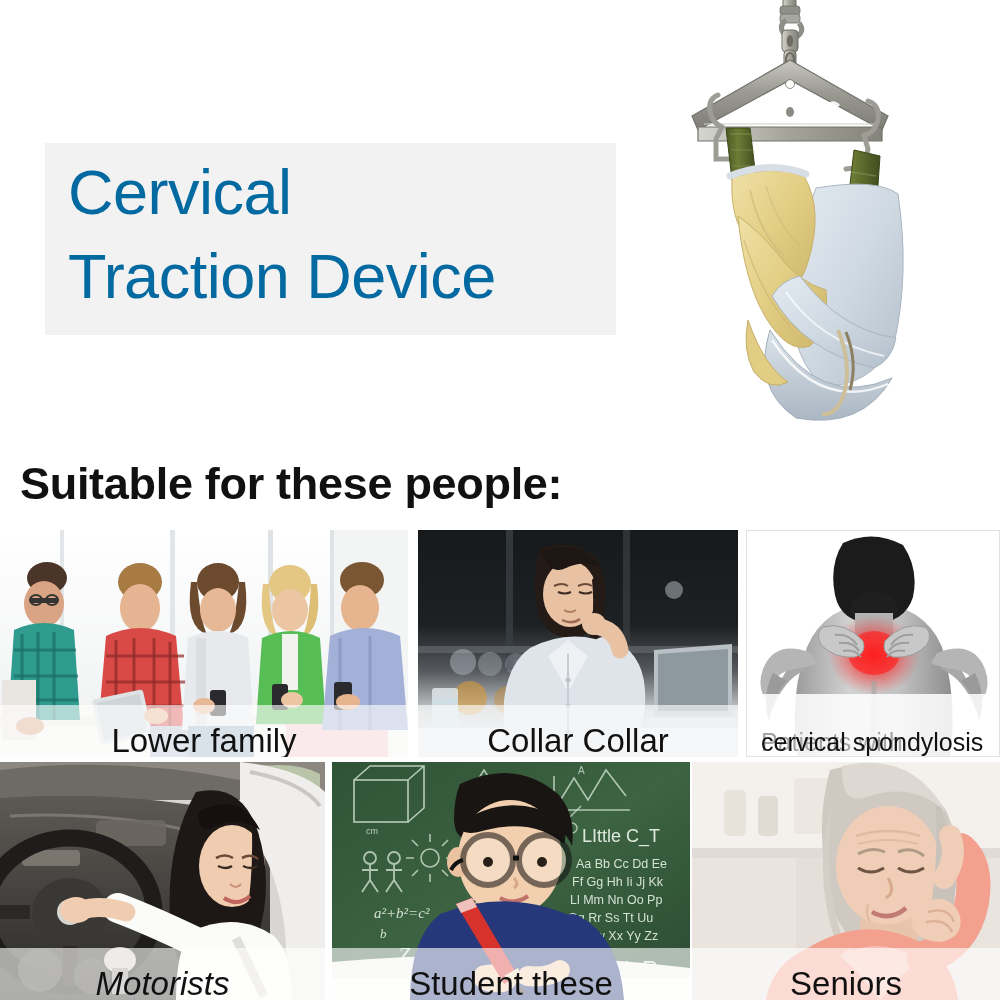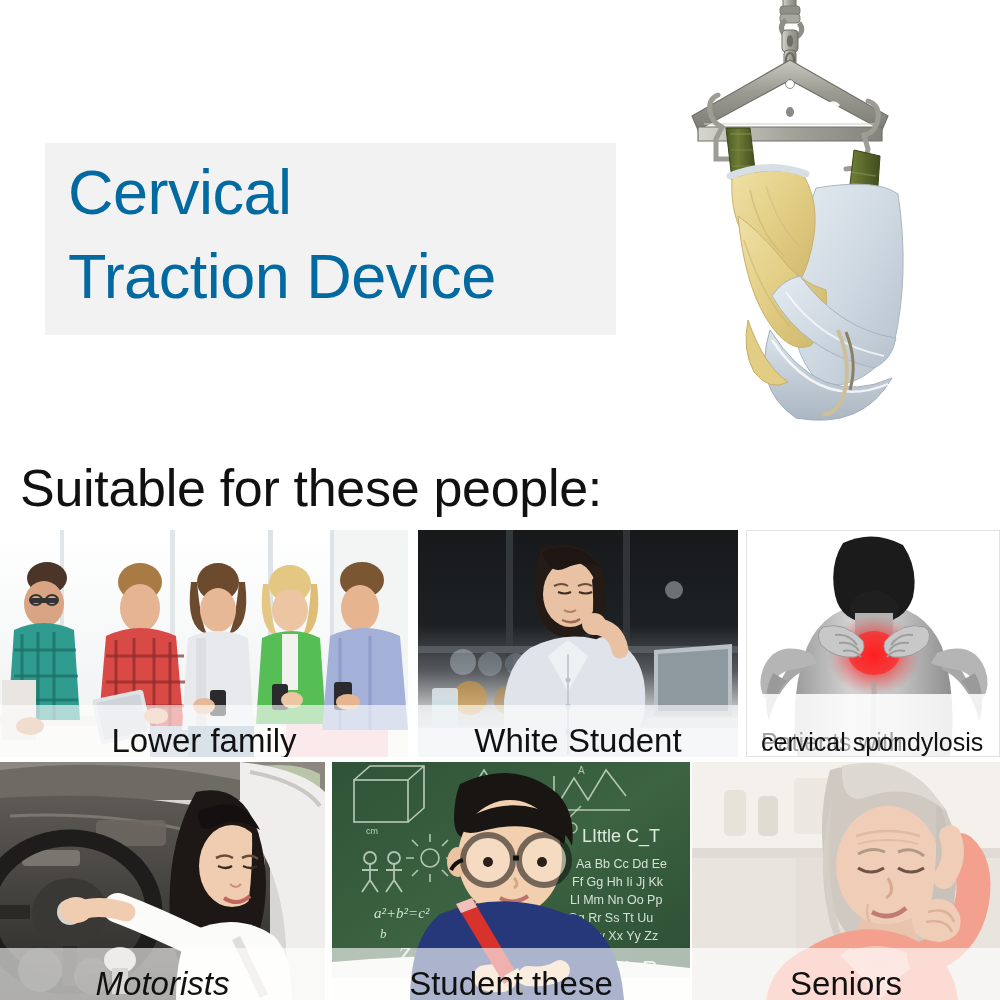--- a/index.html
+++ b/index.html
@@ -20,21 +20,21 @@
   .title-text{
     position:absolute;left:68px;top:150px;width:600px;
     font-size:63px;line-height:84px;color:#0369a1;letter-spacing:-.5px;
     font-weight:400;
     white-space:pre-line;
   }
 
   
   .section-heading{
     position:absolute;left:20px;top:458px;
-    font-size:52px;color:#111;letter-spacing:-.3px;font-weight:400;
+    font-size:45px;color:#111;letter-spacing:-.3px;font-weight:700;
   }
 
   
   .product{position:absolute;left:620px;top:0px;width:380px;height:515px;}
   .panel{position:absolute;overflow:hidden;background:#e9e9e9;}
   .panel .scene{position:absolute;inset:0;overflow:hidden;}
   .cap-band{
     position:absolute;left:0;right:0;bottom:0;height:52px;
     background:rgba(255,255,255,.62);
     display:flex;align-items:flex-end;justify-content:center;
@@ -314,21 +314,21 @@
           <circle cx="150" cy="176" r="2.5" fill="#b9c1ca"></circle>
           <circle cx="150" cy="202" r="2.5" fill="#b9c1ca"></circle>
 
           <path d="M186 120 q26 10 28 40 q2 30 -12 46" fill="none" stroke="#dfe4ea" stroke-width="26" stroke-linecap="round"></path>
           <path d="M176 96 q22 2 26 24" fill="none" stroke="#e9c2a4" stroke-width="17" stroke-linecap="round"></path>
           <ellipse cx="176" cy="94" rx="12" ry="11" fill="#e9c2a4"></ellipse>
         </g>
       </svg>
     </div>
     <div class="cap-band">
-      <span class="cap-text">White Student</span>
+      <span class="cap-text">Collar Collar</span>
     </div>
   </div>
 
   <div class="panel" style="left:746px;top:530px;width:254px;height:227px;background:#fff;border:1px solid #e2e2e2;box-sizing:border-box;">
     <div class="scene">
       <svg width="254" height="227" viewBox="0 0 254 227">
         <defs>
           <radialGradient id="painG" cx="50%" cy="50%" r="50%">
             <stop offset="0" stop-color="#ff1010" stop-opacity=".95"></stop>
             <stop offset=".45" stop-color="#f33030" stop-opacity=".7"></stop>

